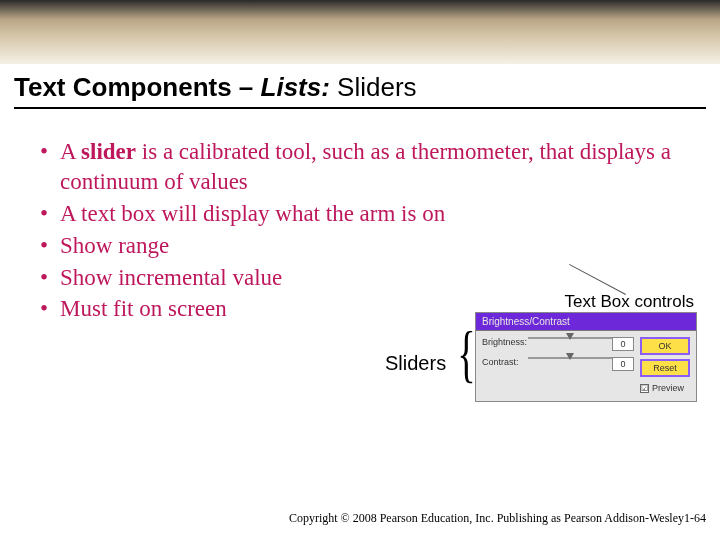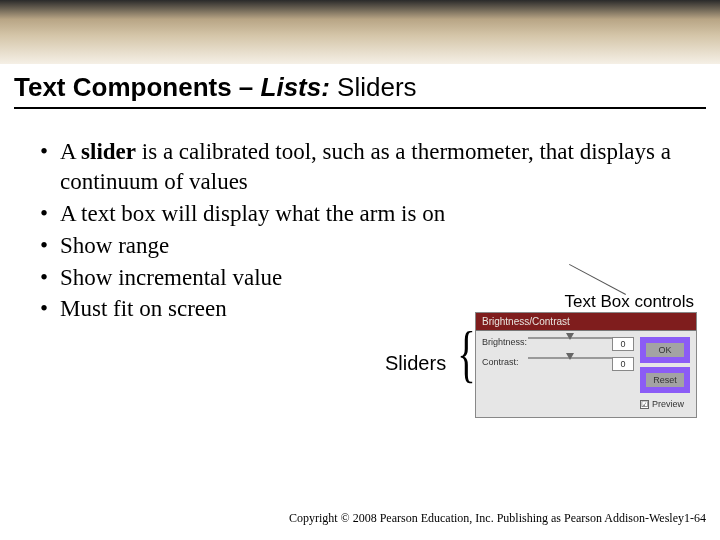--- a/index.html
+++ b/index.html
@@ -26,21 +26,21 @@
   .title .italic { font-style: italic; }
   .title .plain { font-weight: normal; font-style: normal; }
   .underline {
     margin: 2px 14px 0 14px;
     border-bottom: 2px solid #000;
   }
   .content {
     padding: 28px 28px 0 40px;
     font-size: 23px;
     line-height: 1.3;
-    color: #000000;
+    color: #be185d;
   }
   .bullets { list-style: none; }
   .bullets li {
     position: relative;
     padding-left: 20px;
     margin-bottom: 2px;
   }
   .bullets li::before {
     content: "•";
     position: absolute;
@@ -92,21 +92,21 @@
     position: absolute;
     top: 36px;
     left: 90px;
     width: 222px;
     border: 1px solid #888;
     background: #e6e6e6;
     font-size: 10px;
     color: #333;
   }
   .dialog-title {
-    background: #7f1d1d;
+    background: #6d28d9;
     color: #e8e6e0;
     padding: 3px 6px;
     font-size: 10px;
     border-bottom: 1px solid #777;
   }
   .dialog-body {
     display: flex;
     padding: 6px 6px 8px 6px;
     gap: 6px;
   }
@@ -141,22 +141,22 @@
     text-align: center;
     line-height: 12px;
   }
   .dialog-right {
     width: 50px;
     display: flex;
     flex-direction: column;
     gap: 4px;
   }
   .dbtn {
-    border: 6px solid #8b5cf6;
-    background: #a3a3a3;
+    border: 2px solid #8b5cf6;
+    background: #fde047;
     font-size: 9px;
     text-align: center;
     padding: 2px 0;
   }
   .dcheck {
     font-size: 9px;
     display: flex;
     align-items: center;
     gap: 3px;
     margin-top: 2px;

